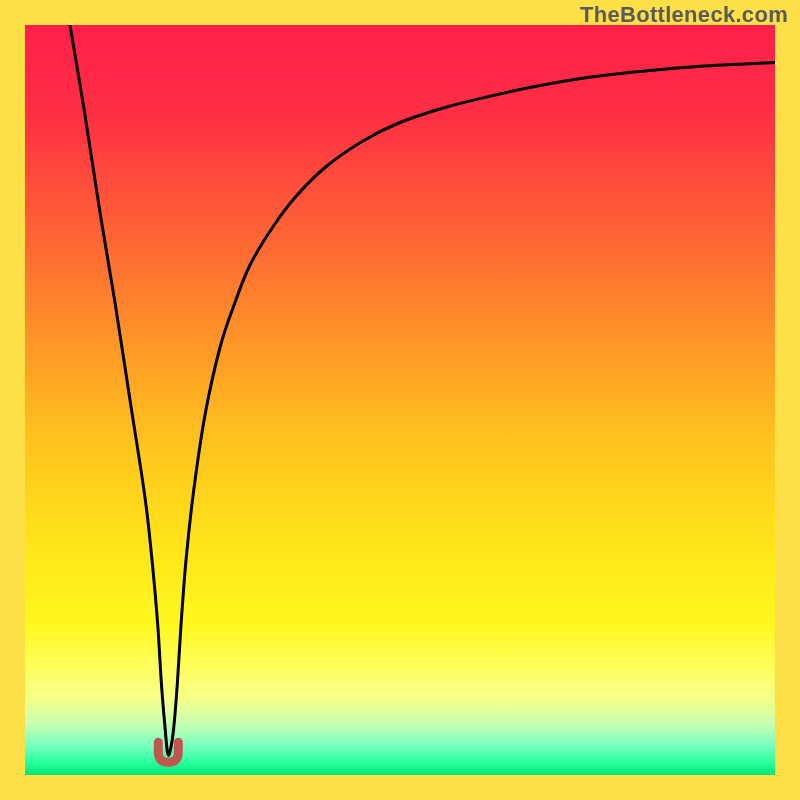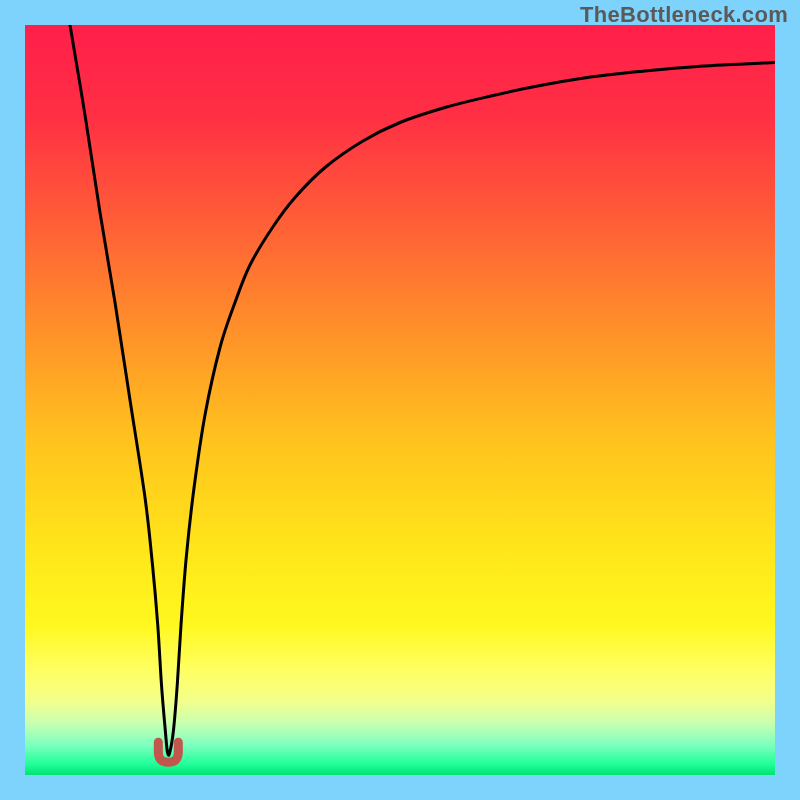--- a/index.html
+++ b/index.html
@@ -8,21 +8,21 @@
     width: 800px;
     height: 800px;
     overflow: hidden;
     background: #000;
     font-family: Arial, Helvetica, sans-serif;
   }
   .frame {
     position: absolute;
     top: 0; left: 0;
     width: 800px; height: 800px;
-    background: #7dd3fc;
+    background: #fde047;
   }
   .plot-area {
     position: absolute;
     top: 25px;
     left: 25px;
     width: 750px;
     height: 750px;
   }
   .watermark {
     position: absolute;

